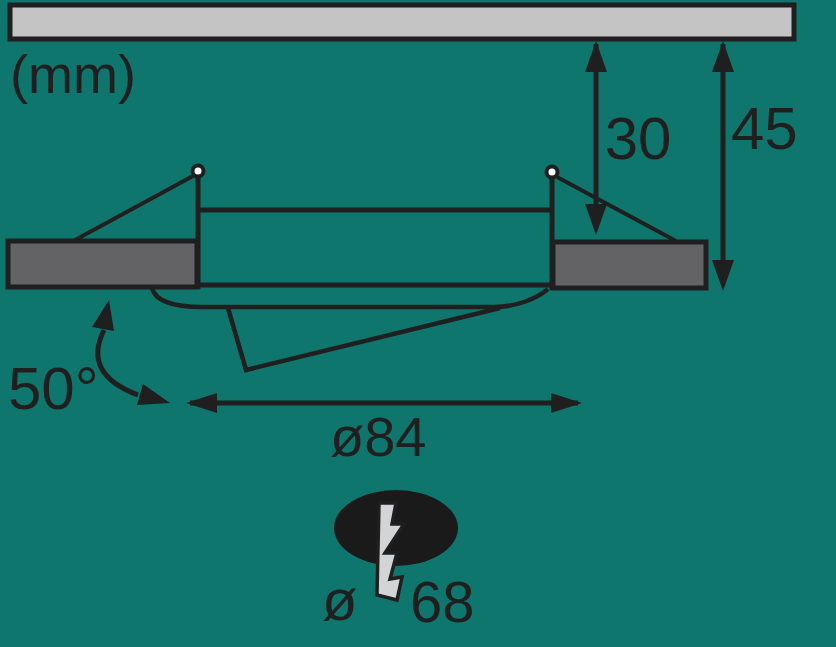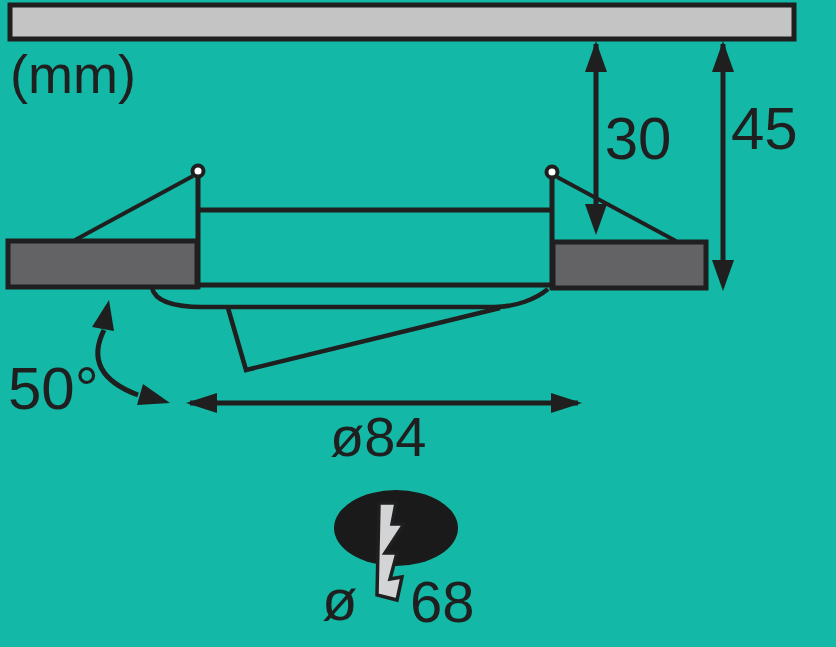--- a/index.html
+++ b/index.html
@@ -1,20 +1,20 @@
 <!DOCTYPE html>
 <html><head>
 <meta charset="utf-8">
 <style>
   html,body { margin:0; padding:0; background:#ffffff; }
   .stage {
     position: relative;
     width: 836px;
     height: 647px;
-    background: #14b8a6;
+    background: #0f766e;
     overflow: hidden;
   }
   svg { display:block; }
   text {
     font-family: "Liberation Sans", "DejaVu Sans", sans-serif;
     fill: #1f1f1f;
   }
   .dim-label  { font-size: 60px; }
   .unit-label { font-size: 54px; }
   .dia-label  { font-size: 56px; }

